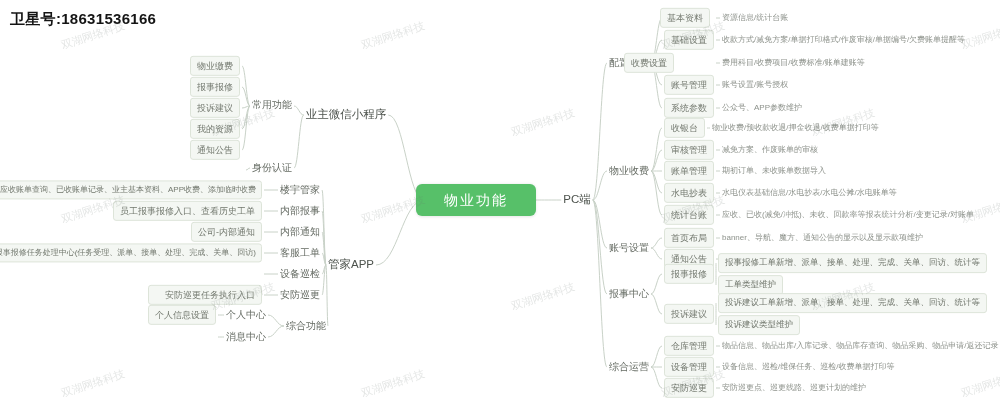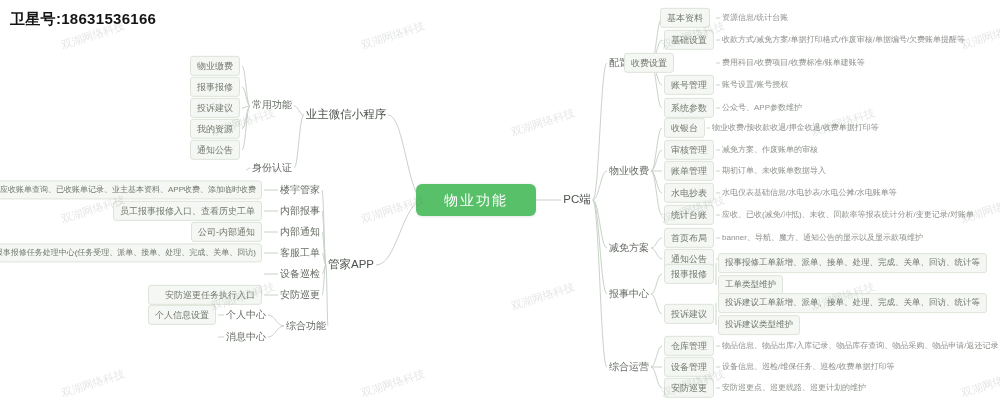--- a/index.html
+++ b/index.html
@@ -162,21 +162,21 @@
       <div class="node n-box" style="top: 128px; left: 664px; transform: translateY(-50%);">收银台</div>
       <div class="node n-leaf" style="top: 128px; left: 712px; transform: translateY(-50%);">物业收费/预收款收退/押金收退/收费单据打印等</div>
       <div class="node n-box" style="top: 150px; left: 664px; transform: translateY(-50%);">审核管理</div>
       <div class="node n-leaf" style="top: 150px; left: 722px; transform: translateY(-50%);">减免方案、作废账单的审核</div>
       <div class="node n-box" style="top: 171px; left: 664px; transform: translateY(-50%);">账单管理</div>
       <div class="node n-leaf" style="top: 171px; left: 722px; transform: translateY(-50%);">期初订单、未收账单数据导入</div>
       <div class="node n-box" style="top: 193px; left: 664px; transform: translateY(-50%);">水电抄表</div>
       <div class="node n-leaf" style="top: 193px; left: 722px; transform: translateY(-50%);">水电仪表基础信息/水电抄表/水电公摊/水电账单等</div>
       <div class="node n-box" style="top: 215px; left: 664px; transform: translateY(-50%);">统计台账</div>
       <div class="node n-leaf" style="top: 215px; left: 722px; transform: translateY(-50%);">应收、已收(减免/冲抵)、未收、回款率等报表统计分析/变更记录/对账单</div>
-      <div class="node n-p2" style="top: 248px; left: 629px; transform: translate(-50%, -50%);">减免方案</div>
+      <div class="node n-p2" style="top: 248px; left: 629px; transform: translate(-50%, -50%);">账号设置</div>
       <div class="node n-box" style="top: 238px; left: 664px; transform: translateY(-50%);">首页布局</div>
       <div class="node n-leaf" style="top: 238px; left: 722px; transform: translateY(-50%);">banner、导航、魔方、通知公告的显示以及显示款项维护</div>
       <div class="node n-box" style="top: 259px; left: 664px; transform: translateY(-50%);">通知公告</div>
       <div class="node n-leaf" style="top: 259px; left: 722px; transform: translateY(-50%);">业主端通知/员工端通知</div>
       <div class="node n-p2" style="top: 294px; left: 629px; transform: translate(-50%, -50%);">报事中心</div>
       <div class="node n-box" style="top: 274px; left: 664px; transform: translateY(-50%);">报事报修</div>
       <div class="node n-boxw" style="top: 263px; left: 718px; transform: translateY(-50%);">报事报修工单新增、派单、接单、处理、完成、关单、回访、统计等</div>
       <div class="node n-boxw" style="top: 285px; left: 718px; transform: translateY(-50%);">工单类型维护</div>
       <div class="node n-box" style="top: 314px; left: 664px; transform: translateY(-50%);">投诉建议</div>
       <div class="node n-boxw" style="top: 303px; left: 718px; transform: translateY(-50%);">投诉建议工单新增、派单、接单、处理、完成、关单、回访、统计等</div>

